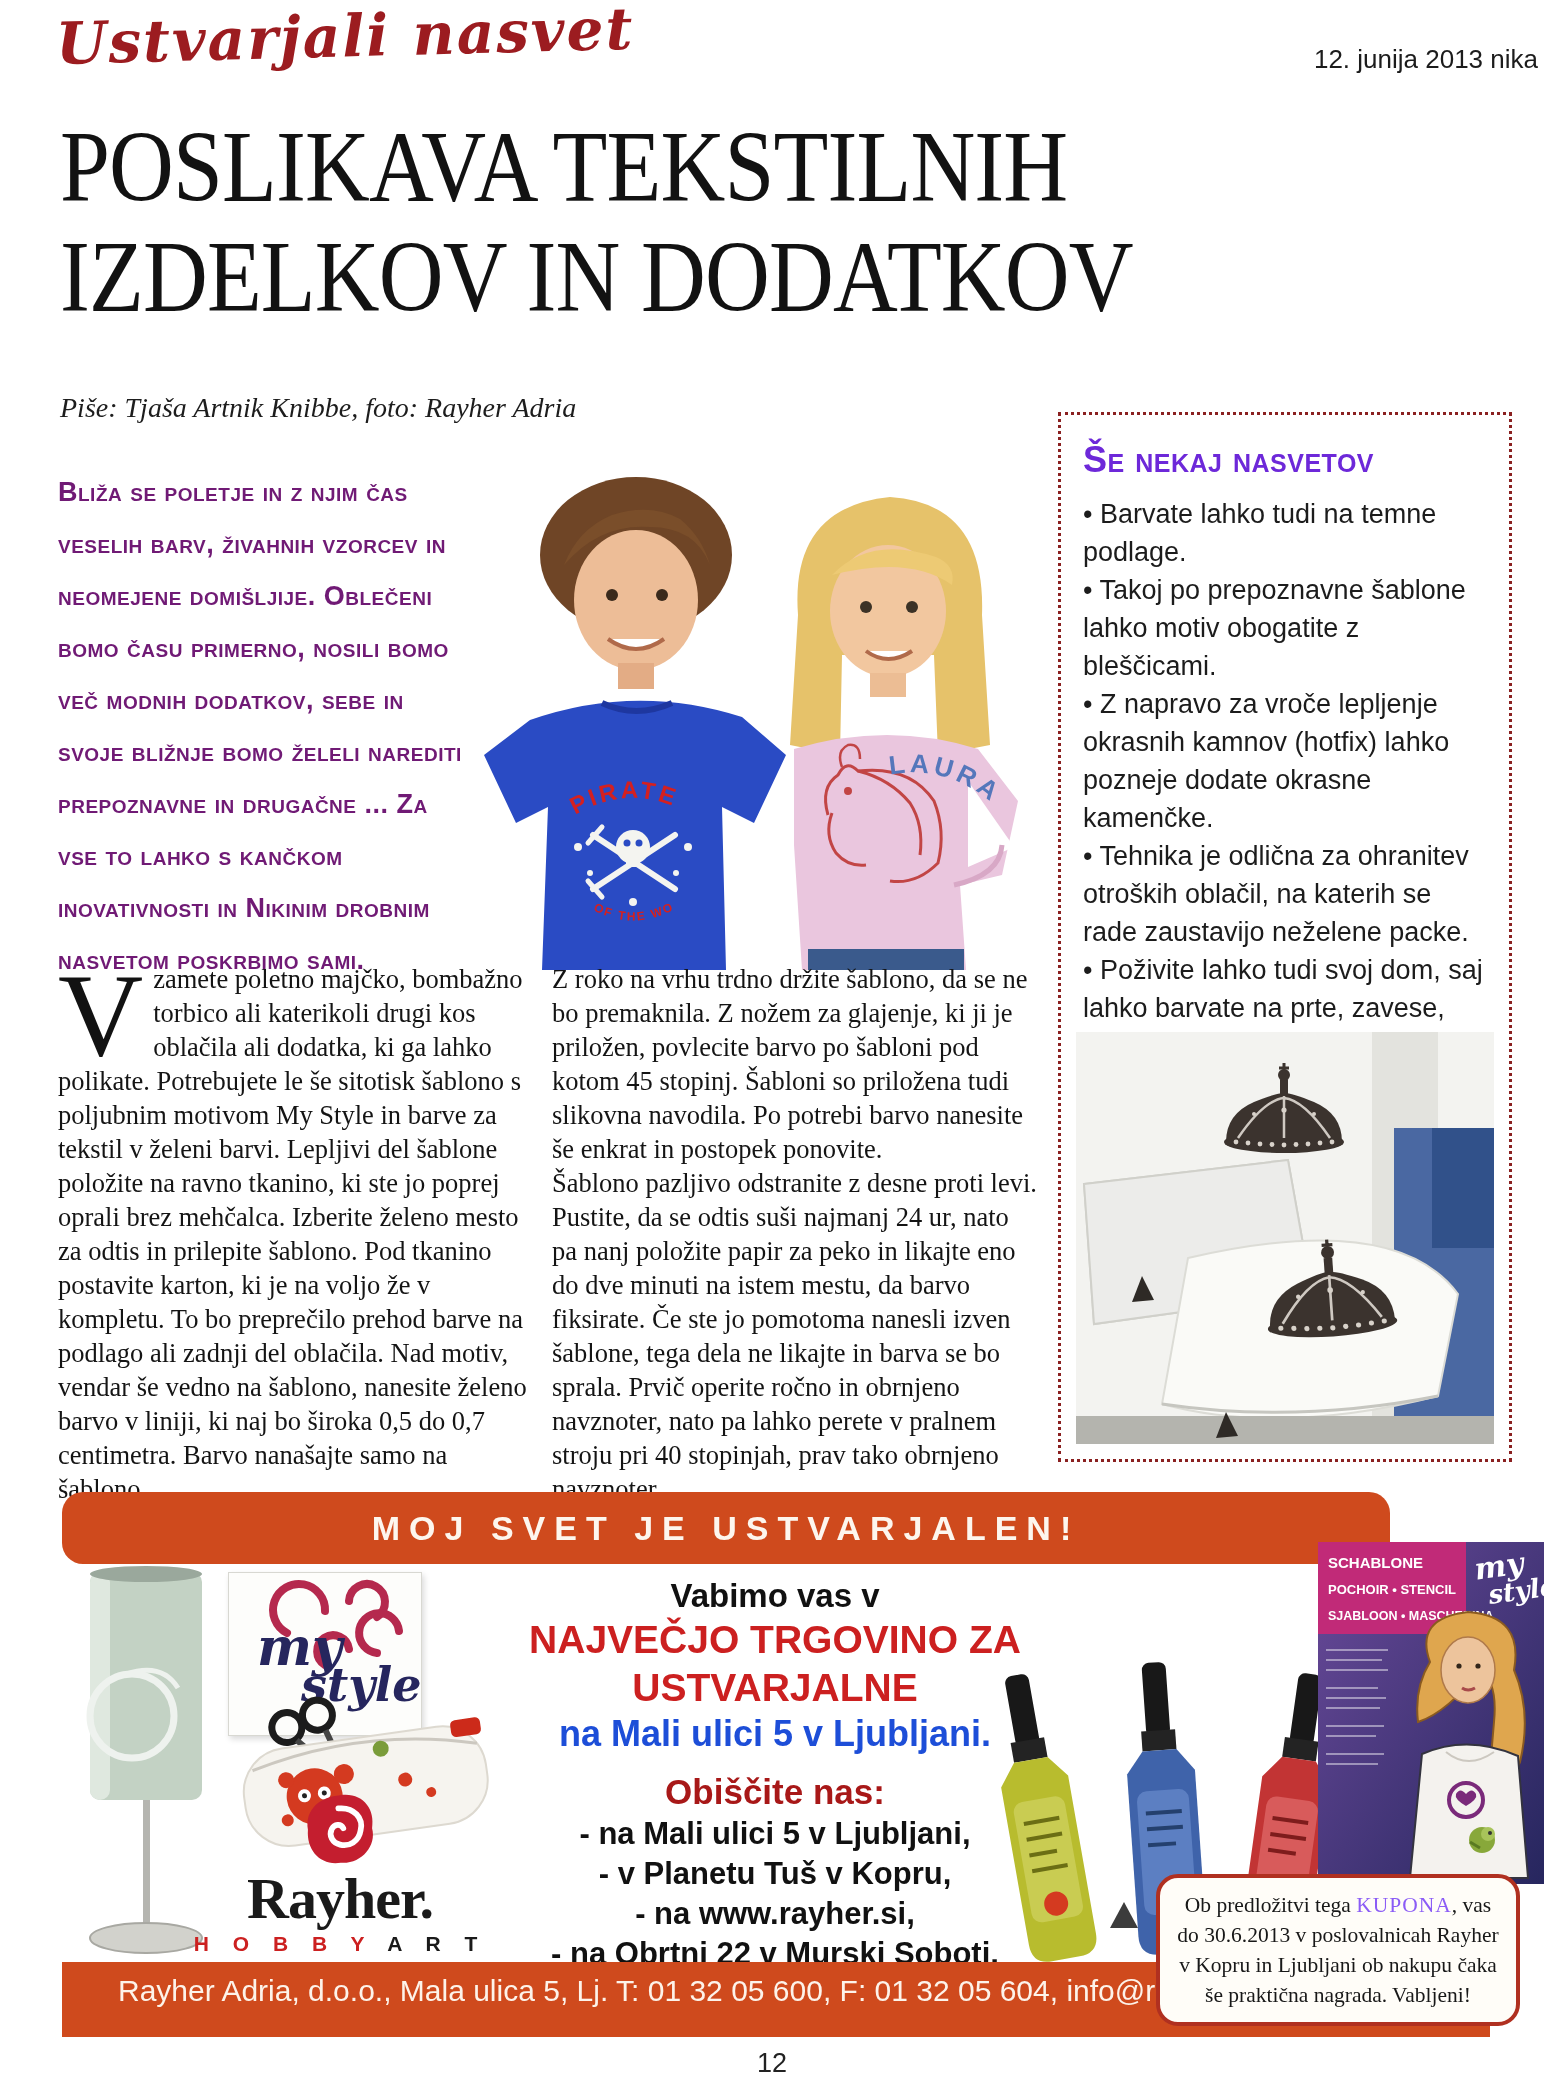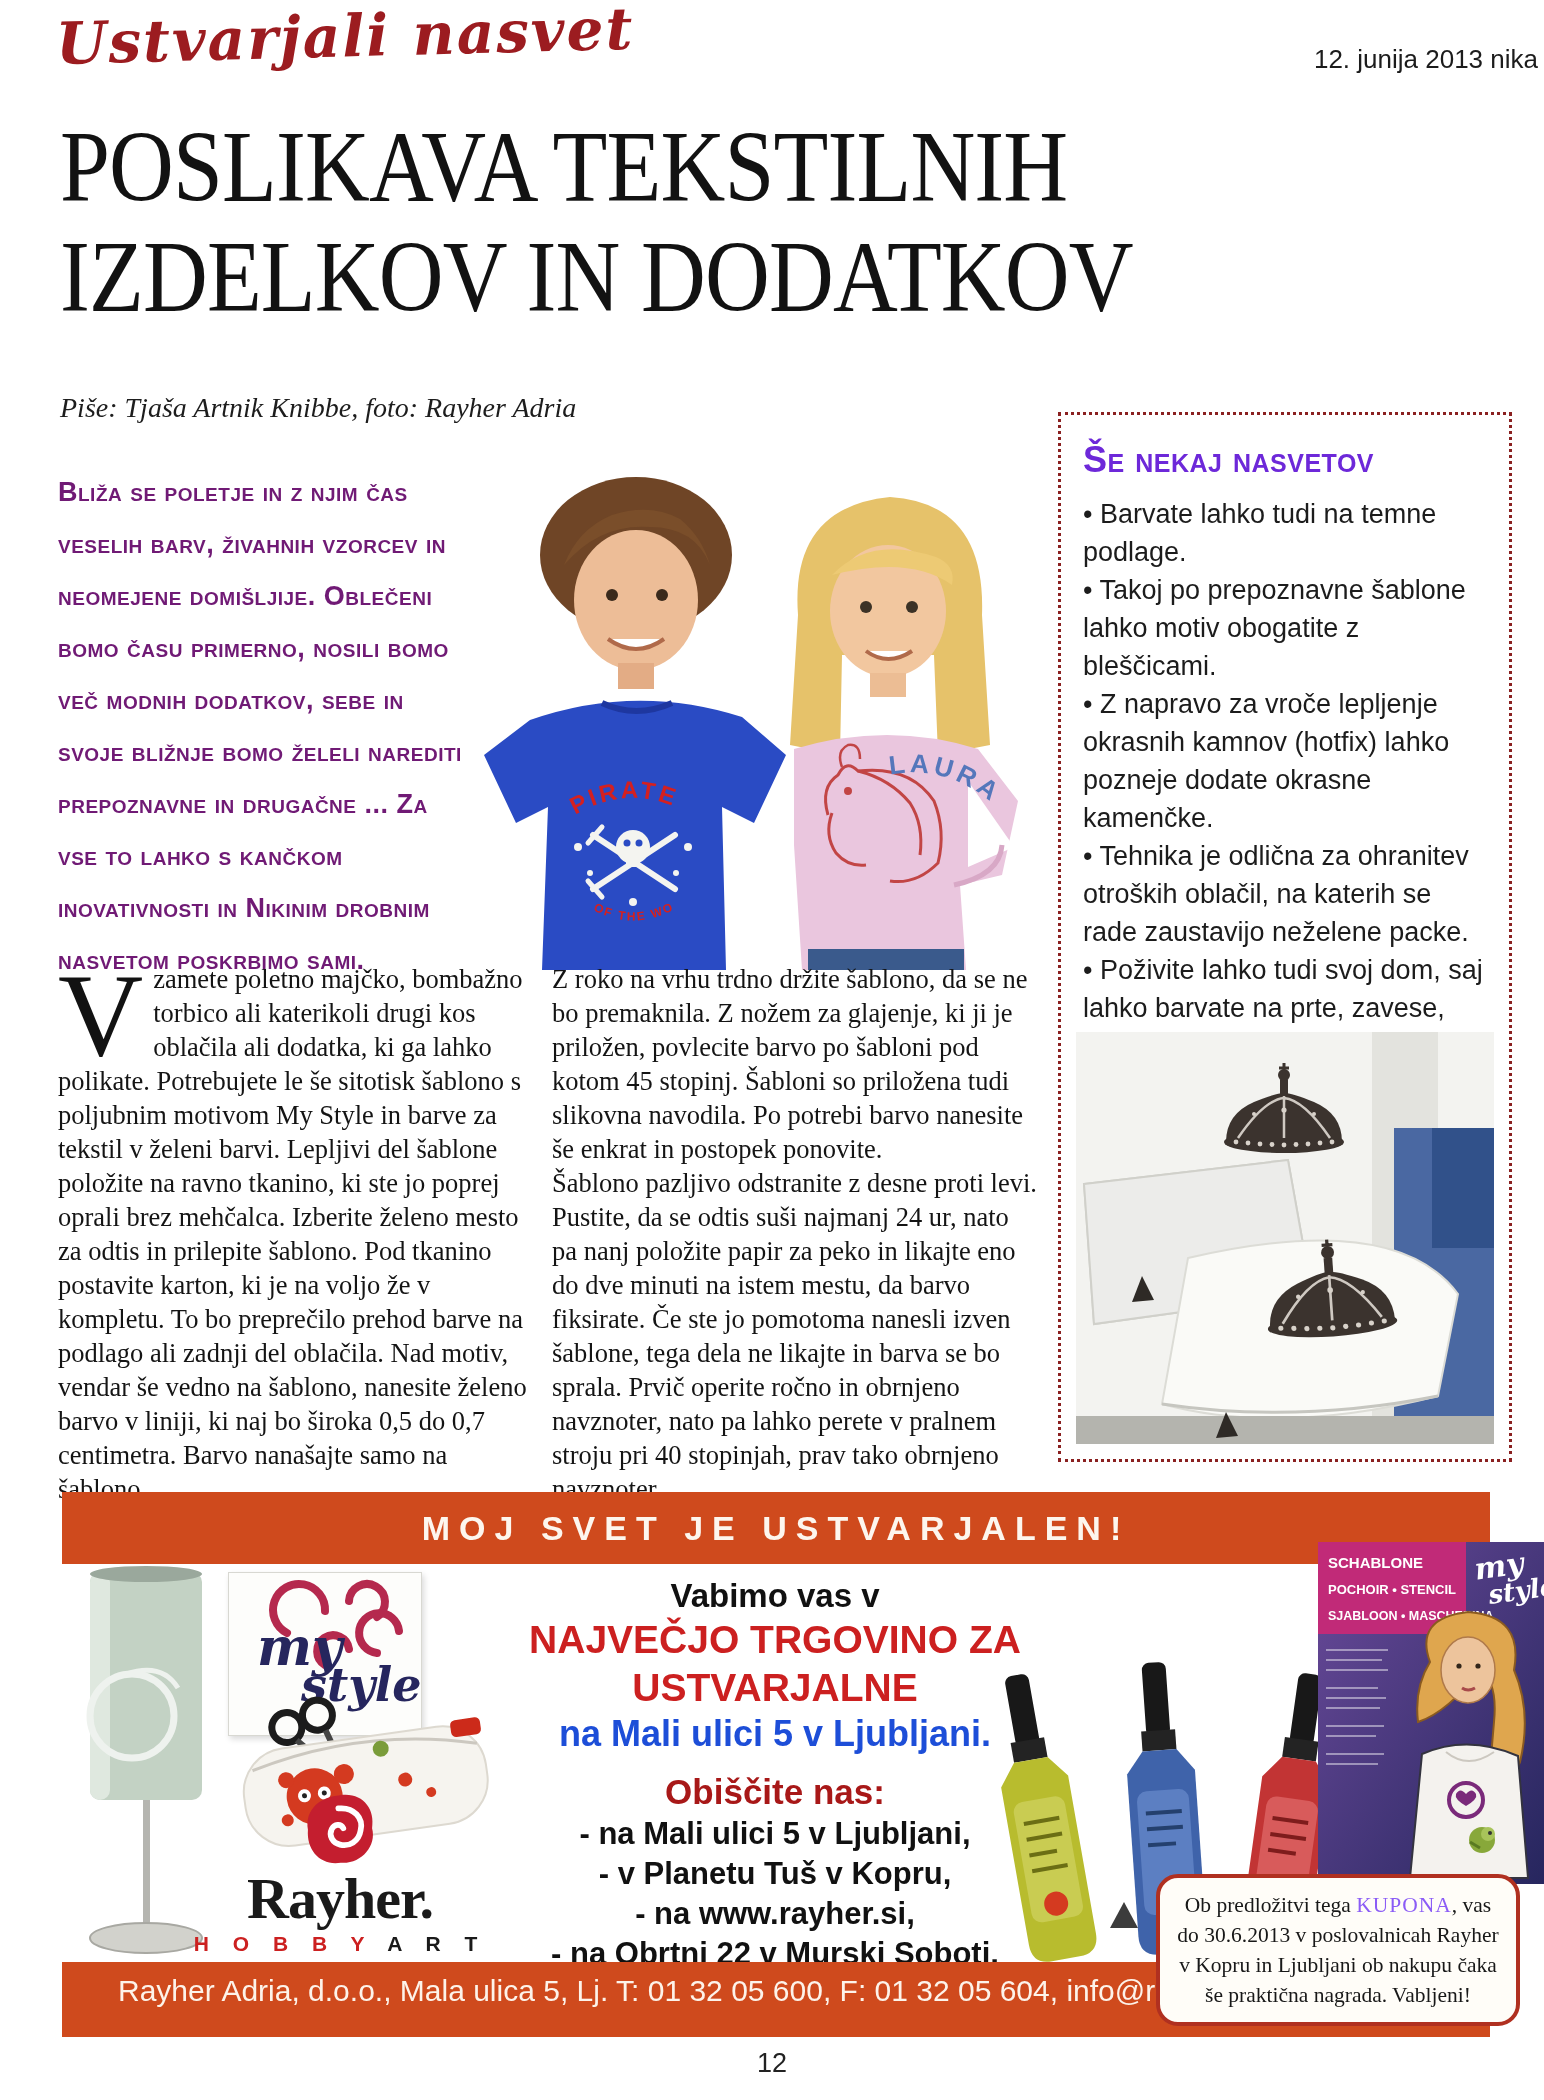--- a/index.html
+++ b/index.html
@@ -38,21 +38,21 @@
   
   .sidebar{position:absolute;left:1058px;top:412px;width:404px;height:1008px;
     border:3px dotted #8a2020;padding:18px 22px;}
   .sidebar-title{font-size:36px;font-weight:bold;color:#6d28d9;letter-spacing:0.5px;
     margin:6px 0 14px 0;font-variant:small-caps;}
   .tip{font-size:27px;line-height:38px;color:#1c1c1c;}
   .tip::before{content:"• ";}
   .crown-art{position:absolute;left:1076px;top:1032px;width:418px;height:412px;}
 
   
-  .ad-banner{position:absolute;left:62px;top:1492px;width:1428px;height:72px;background:#cf4a1d;}
+  .ad-banner{position:absolute;left:62px;top:1492px;width:1328px;height:72px;background:#cf4a1d;border-radius:21px;}
   .ad-banner span{display:block;text-align:center;line-height:72px;color:#fdf6ee;
     font-size:34px;font-weight:bold;letter-spacing:9px;}
   .lamp{position:absolute;left:66px;top:1566px;width:162px;height:400px;}
   .mystyle-card{position:absolute;left:228px;top:1572px;width:192px;height:162px;background:#fdfdfb;
     border:1px solid #d8d8d2;box-shadow:2px 3px 6px rgba(0,0,0,0.15);}
   .pencil-case{position:absolute;left:228px;top:1688px;width:290px;height:170px;}
   .rayher{position:absolute;left:190px;top:1792px;width:300px;text-align:center;}
   .rayher-icon{width:74px;height:74px;margin:0 auto;}
   .rayher-name{font-family:"Liberation Serif",serif;font-weight:bold;font-size:58px;
     color:#1a1a1a;letter-spacing:-1px;line-height:58px;}

